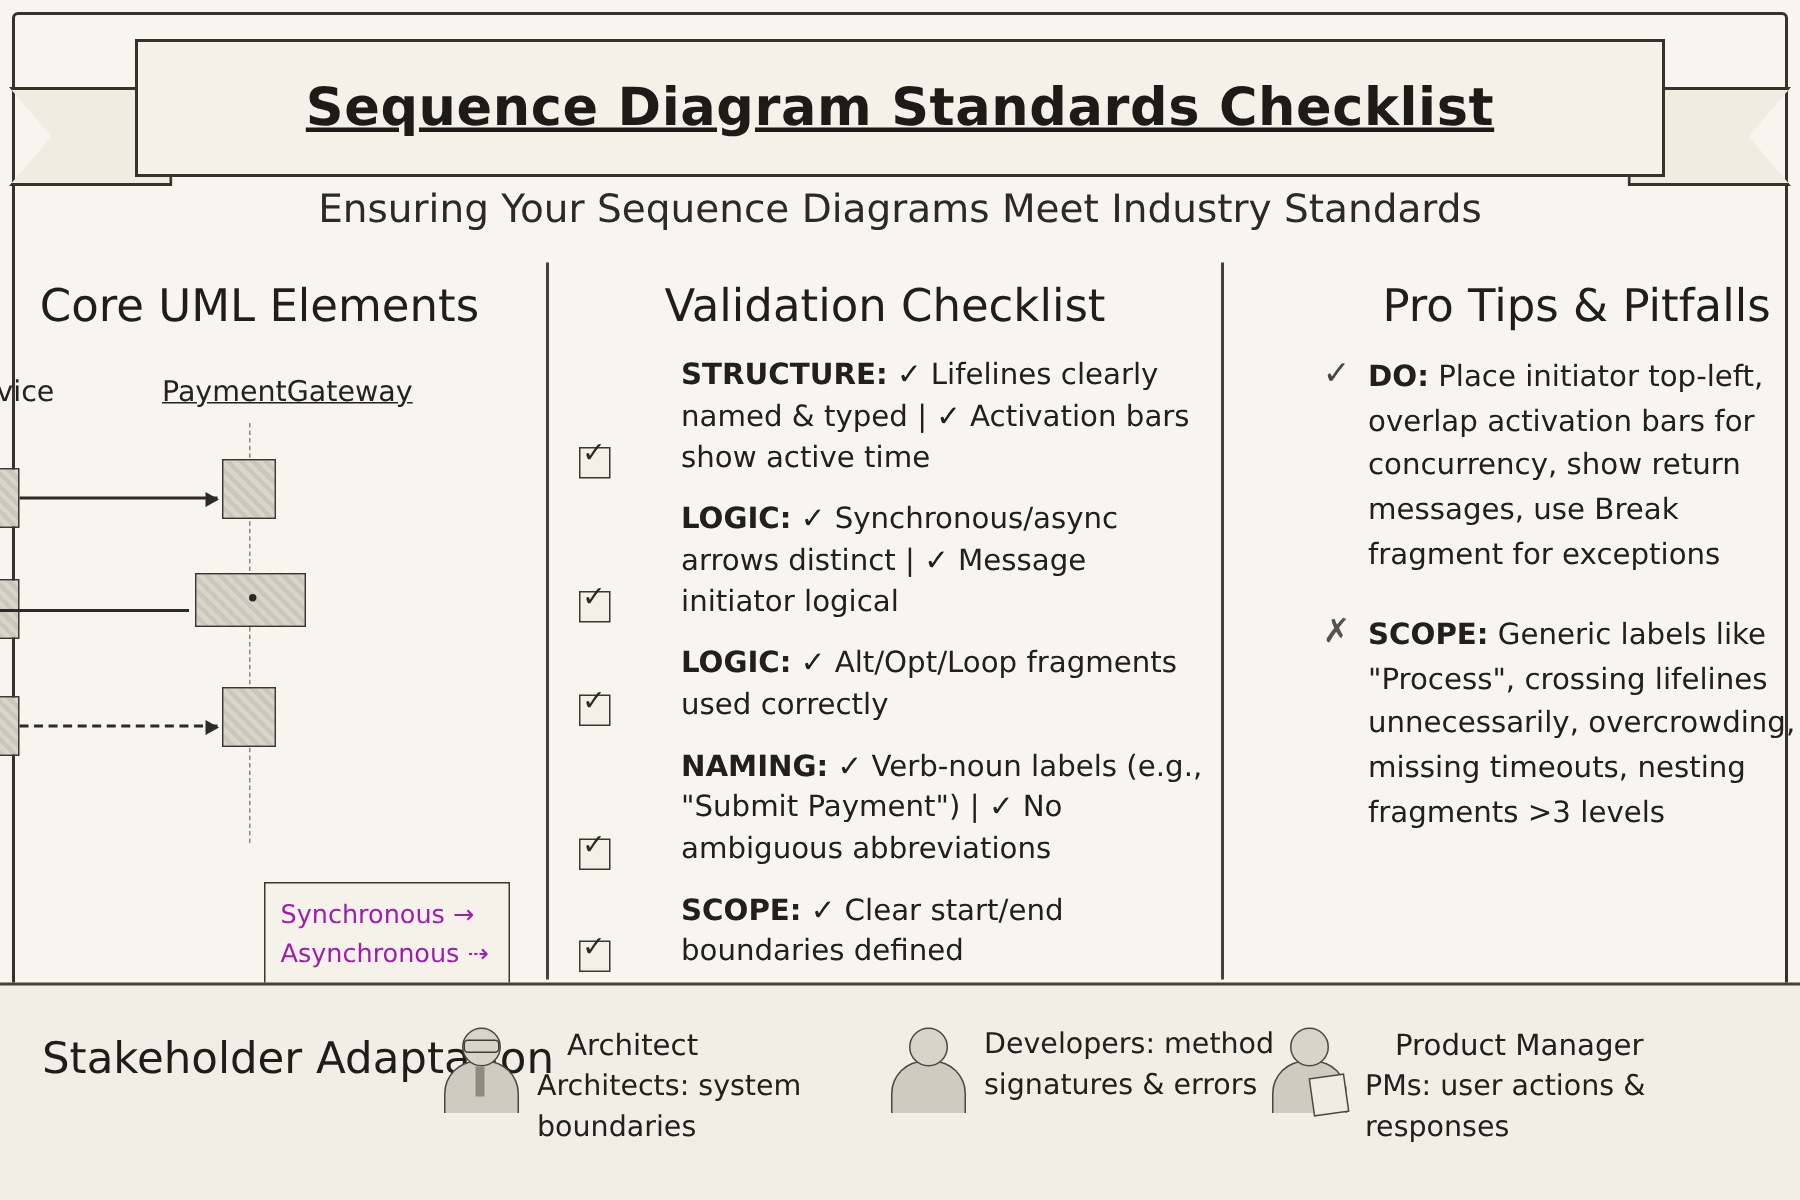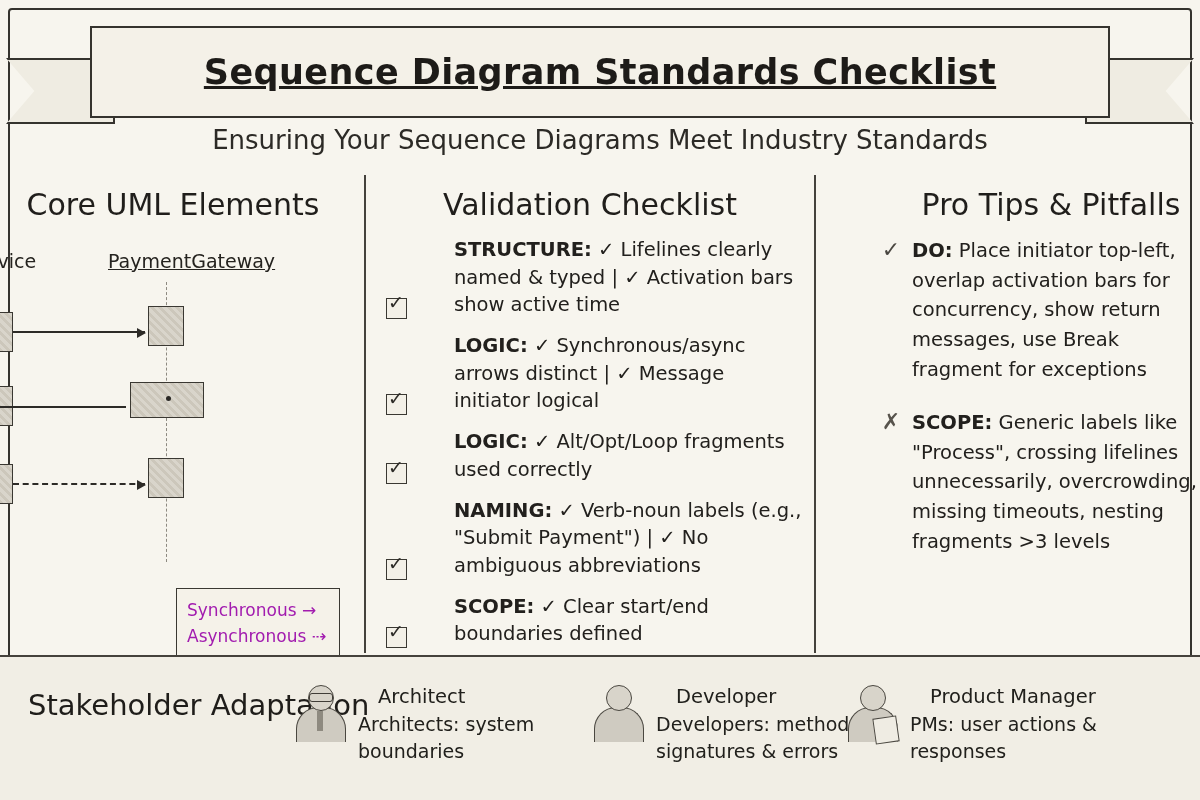--- a/index.html
+++ b/index.html
@@ -462,21 +462,20 @@
         <div>Architects: system boundaries</div>
       </div>
     </div>
 
     <div class="persona p2">
       <div class="avatar">
         <div class="av-body"></div>
         <div class="av-head"></div>
       </div>
       <div class="persona-text">
-        <div class="persona-role">Developer</div>
         <div>Developers: method signatures &amp; errors</div>
       </div>
     </div>
 
     <div class="persona p3">
       <div class="avatar">
         <div class="av-body"></div>
         <div class="av-head"></div>
         <div class="av-doc"></div>
       </div>

